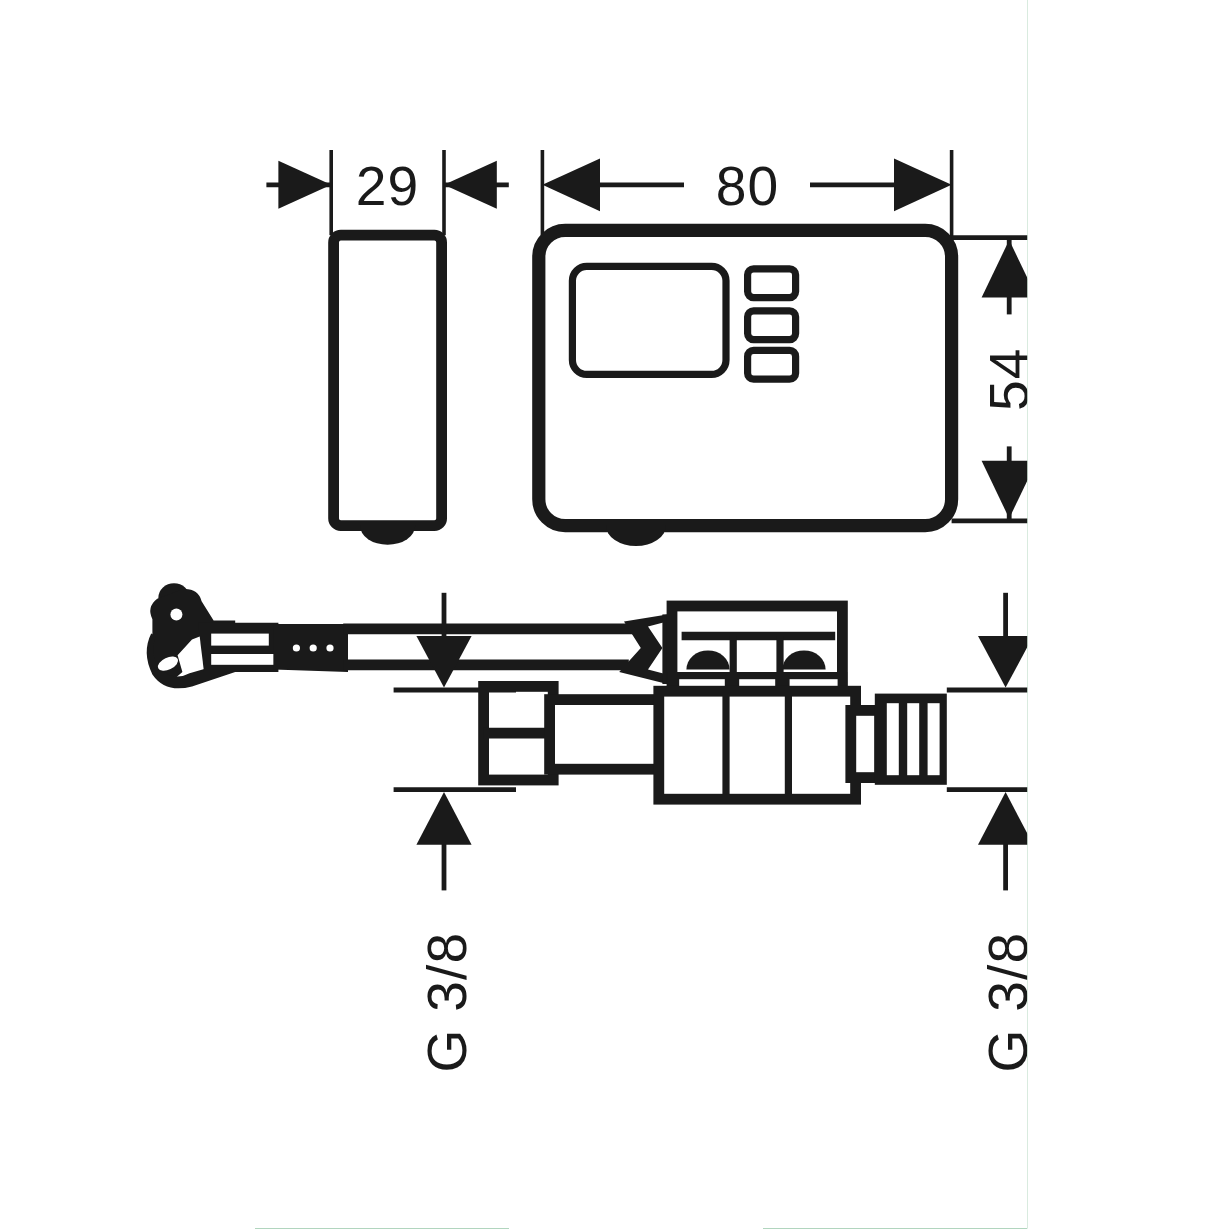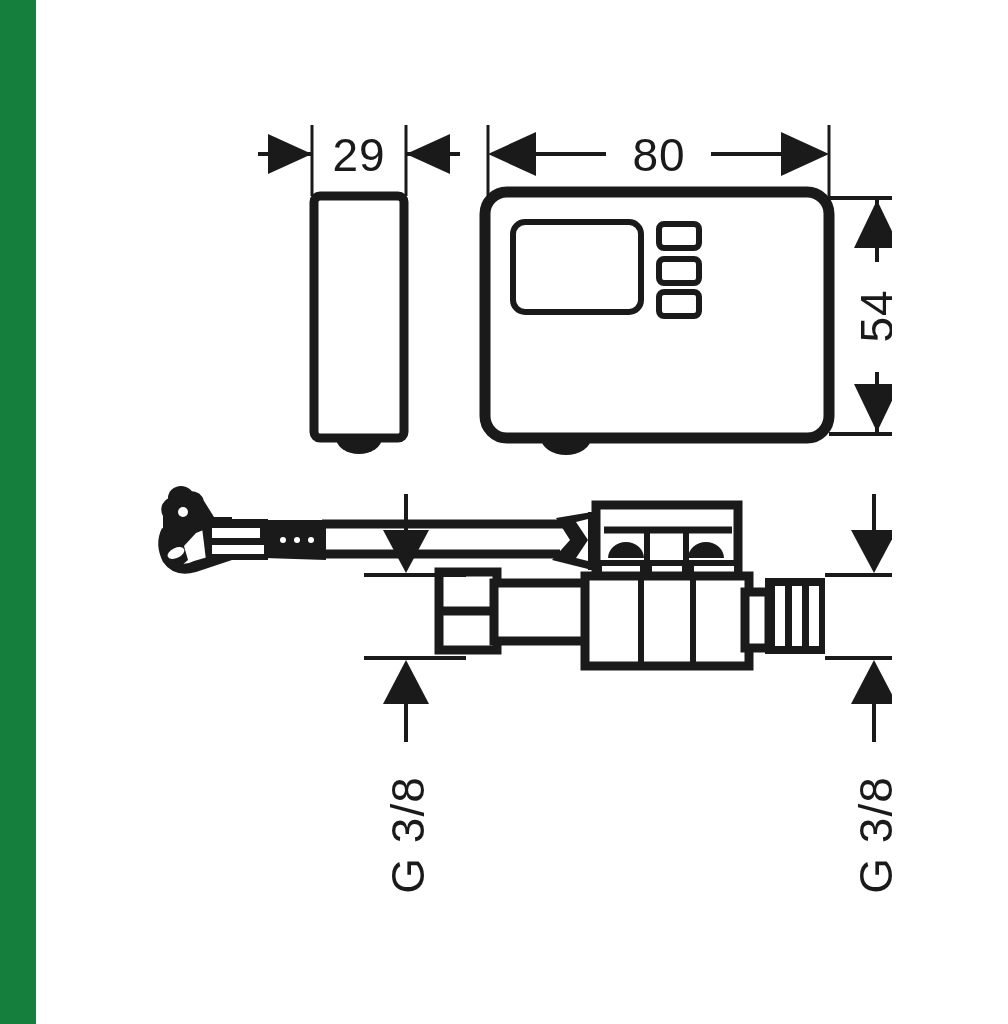--- a/index.html
+++ b/index.html
@@ -10,21 +10,20 @@
   }
   body {
     font-family: "Liberation Sans", sans-serif;
   }
   #drawing-root {
     position: relative;
     width: 856px;
     height: 1024px;
     background: #15803d;
     overflow: hidden;
-    padding-left: 36px;
   }
   #drawing-svg {
     display: block;
     width: 1008px;
     height: 1024px;
   }
   .dim-text {
     font-family: "Liberation Sans", sans-serif;
     font-size: 46px;
     fill: #1a1a1a;

